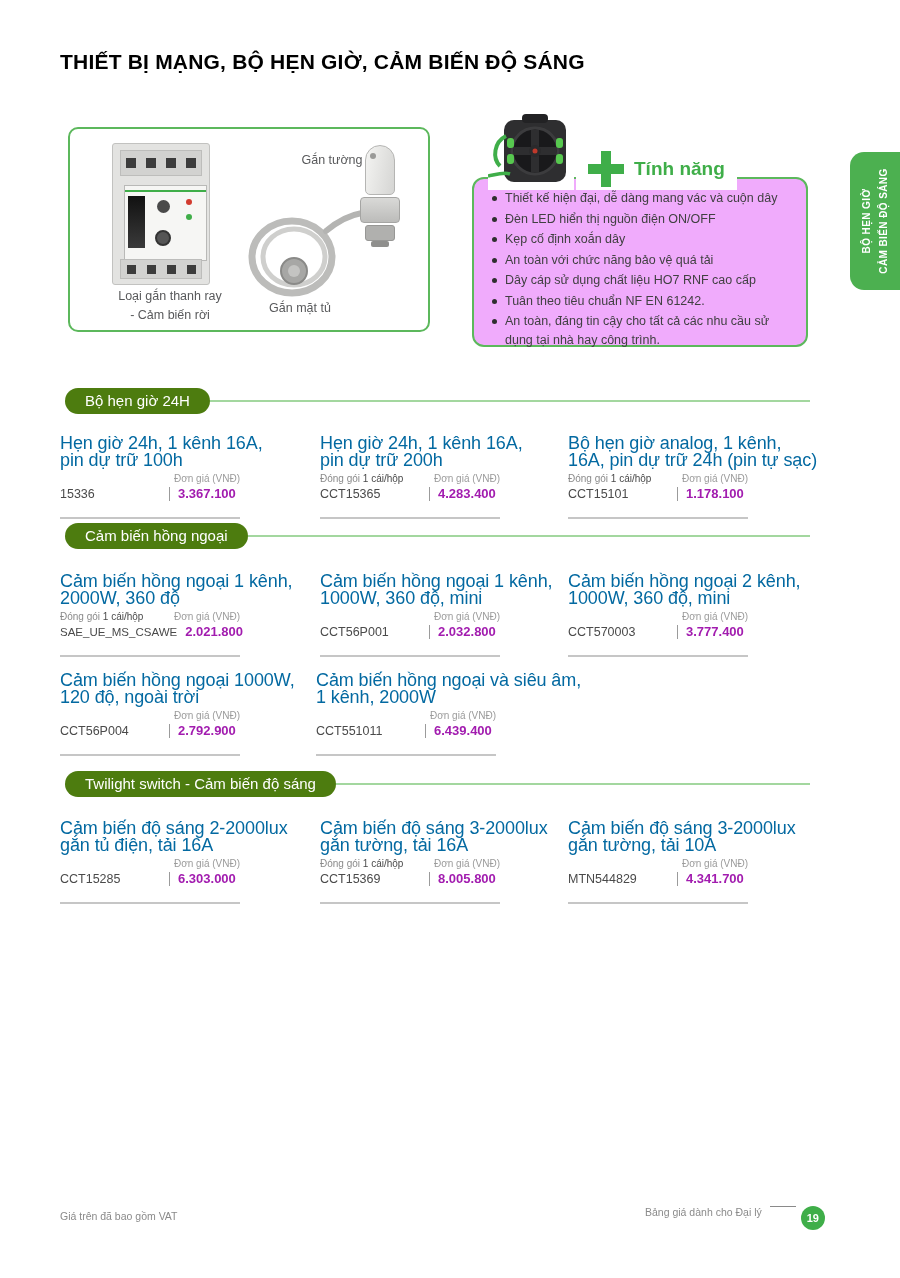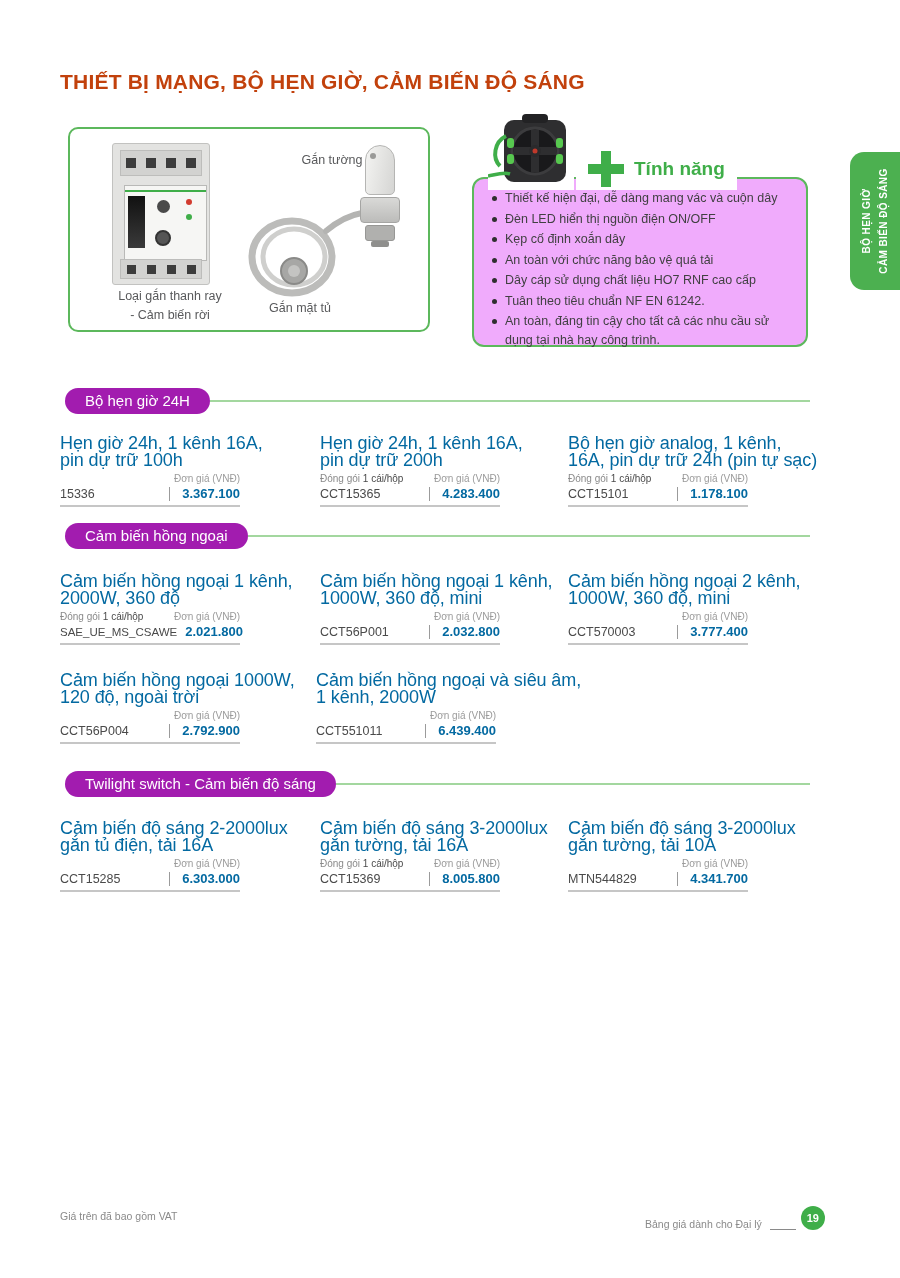--- a/index.html
+++ b/index.html
@@ -1,21 +1,21 @@
 <!DOCTYPE html>
 <html><head>
 <meta charset="utf-8">
 <style>
   * { margin:0; padding:0; box-sizing:border-box; }
   html,body { background:#ffffff; }
   body { font-family:"Liberation Sans", sans-serif; }
   .page { position:relative; width:900px; height:1278px; background:#fff; overflow:hidden; }
 
   
-  .page-title { position:absolute; left:60px; top:70px; font-size:21px; font-weight:bold; color:#c2410c; letter-spacing:.2px; }
+  .page-title { position:absolute; left:60px; top:50px; font-size:21px; font-weight:bold; color:#000000; letter-spacing:.2px; }
 
   
   .img-box { position:absolute; left:68px; top:127px; width:362px; height:205px; border:2px solid #5cb85c; border-radius:10px; background:#fff; }
   .caption { position:absolute; font-size:12.5px; color:#58595b; text-align:center; }
 
   
   .din { position:absolute; left:42px; top:14px; width:98px; height:142px; }
   .din .body { position:absolute; inset:0; background:#e3e3e1; border:1px solid #c2c2c0; border-radius:3px; }
   .din .topstrip { position:absolute; left:8px; right:8px; top:7px; height:26px; background:#d2d2d0; border:1px solid #bdbdbb; display:flex; justify-content:space-around; align-items:center; }
   .din .screw { width:10px; height:10px; background:#3c3c3c; }
@@ -48,38 +48,38 @@
   .features-list { list-style:none; padding:10px 12px 6px 18px; }
   .features-list li { position:relative; padding-left:13px; font-size:12.5px; color:#414042; line-height:18.5px; margin-bottom:2px; }
   .features-list li::before { content:""; position:absolute; left:0; top:7px; width:5px; height:5px; border-radius:50%; background:#2f2f2f; }
 
   
   .side-tab { position:absolute; left:850px; top:152px; width:50px; height:138px; background:#4cb050; border-radius:14px 0 0 14px; }
   .side-tab .rot { position:absolute; top:50%; left:50%; transform:translate(-50%,-50%) rotate(-90deg); text-align:center; white-space:nowrap; color:#fff; font-weight:bold; font-size:10px; line-height:1.65; letter-spacing:.4px; }
 
   
   .section-header { position:absolute; left:65px; width:745px; display:flex; align-items:center; }
-  .pill { background:#a21caf; color:#fff; font-size:15px; padding:4px 20px 5px 20px; border-radius:14px; white-space:nowrap; }
+  .pill { background:#4d7c0f; color:#fff; font-size:15px; padding:4px 20px 5px 20px; border-radius:14px; white-space:nowrap; }
   .hline { flex:1; height:1.5px; background:#a3d79f; }
 
   
   .pcell { position:absolute; width:180px; }
   .pname { font-size:18px; color:#0369a1; line-height:16.5px; letter-spacing:-.1px; white-space:nowrap; }
   .meta { display:flex; justify-content:space-between; align-items:flex-end; margin-top:4px; height:12px; }
   .packing { font-size:10px; color:#8a8a8a; white-space:nowrap; }
   .packing .pv { color:#4a4a4a; }
   .pricelabel { font-size:10px; color:#9b9b9b; white-space:nowrap; margin-left:auto; }
-  .code-row { display:flex; align-items:center; margin-top:2px; padding-bottom:4px; border-bottom:2px solid #c6c6c6; }
+  .code-row { display:flex; align-items:center; margin-top:2px; padding-bottom:16px; border-bottom:2px solid #c6c6c6; }
   .code { flex:1; font-size:12.5px; color:#4a4a4a; white-space:nowrap; }
   .vbar { width:1px; height:14px; background:#9b9b9b; margin-right:8px; }
-  .price { width:62px; text-align:right; font-size:13px; font-weight:bold; color:#0369a1; white-space:nowrap; }
+  .price { width:62px; text-align:left; font-size:13px; font-weight:bold; color:#a21caf; white-space:nowrap; }
 
   
   .footer-left { position:absolute; left:60px; top:1210px; font-size:10.5px; color:#8a8a8a; }
-  .footer-right { position:absolute; left:645px; top:1206px; display:flex; align-items:flex-end; }
+  .footer-right { position:absolute; left:645px; top:1206px; display:flex; align-items:flex-start; }
   .footer-right .txt { font-size:10.5px; color:#8a8a8a; white-space:nowrap; }
   .footer-right .dash { width:26px; height:1px; background:#8a8a8a; margin:0 5px 0 8px; }
   .page-badge { width:24px; height:24px; border-radius:50%; background:#3fae49; color:#fff; font-size:11px; font-weight:bold; display:flex; align-items:center; justify-content:center; }
 </style>
 </head>
 <body>
 
 <div class="page">
 
   <div class="page-title">THIẾT BỊ MẠNG, BỘ HẸN GIỜ, CẢM BIẾN ĐỘ SÁNG</div>

